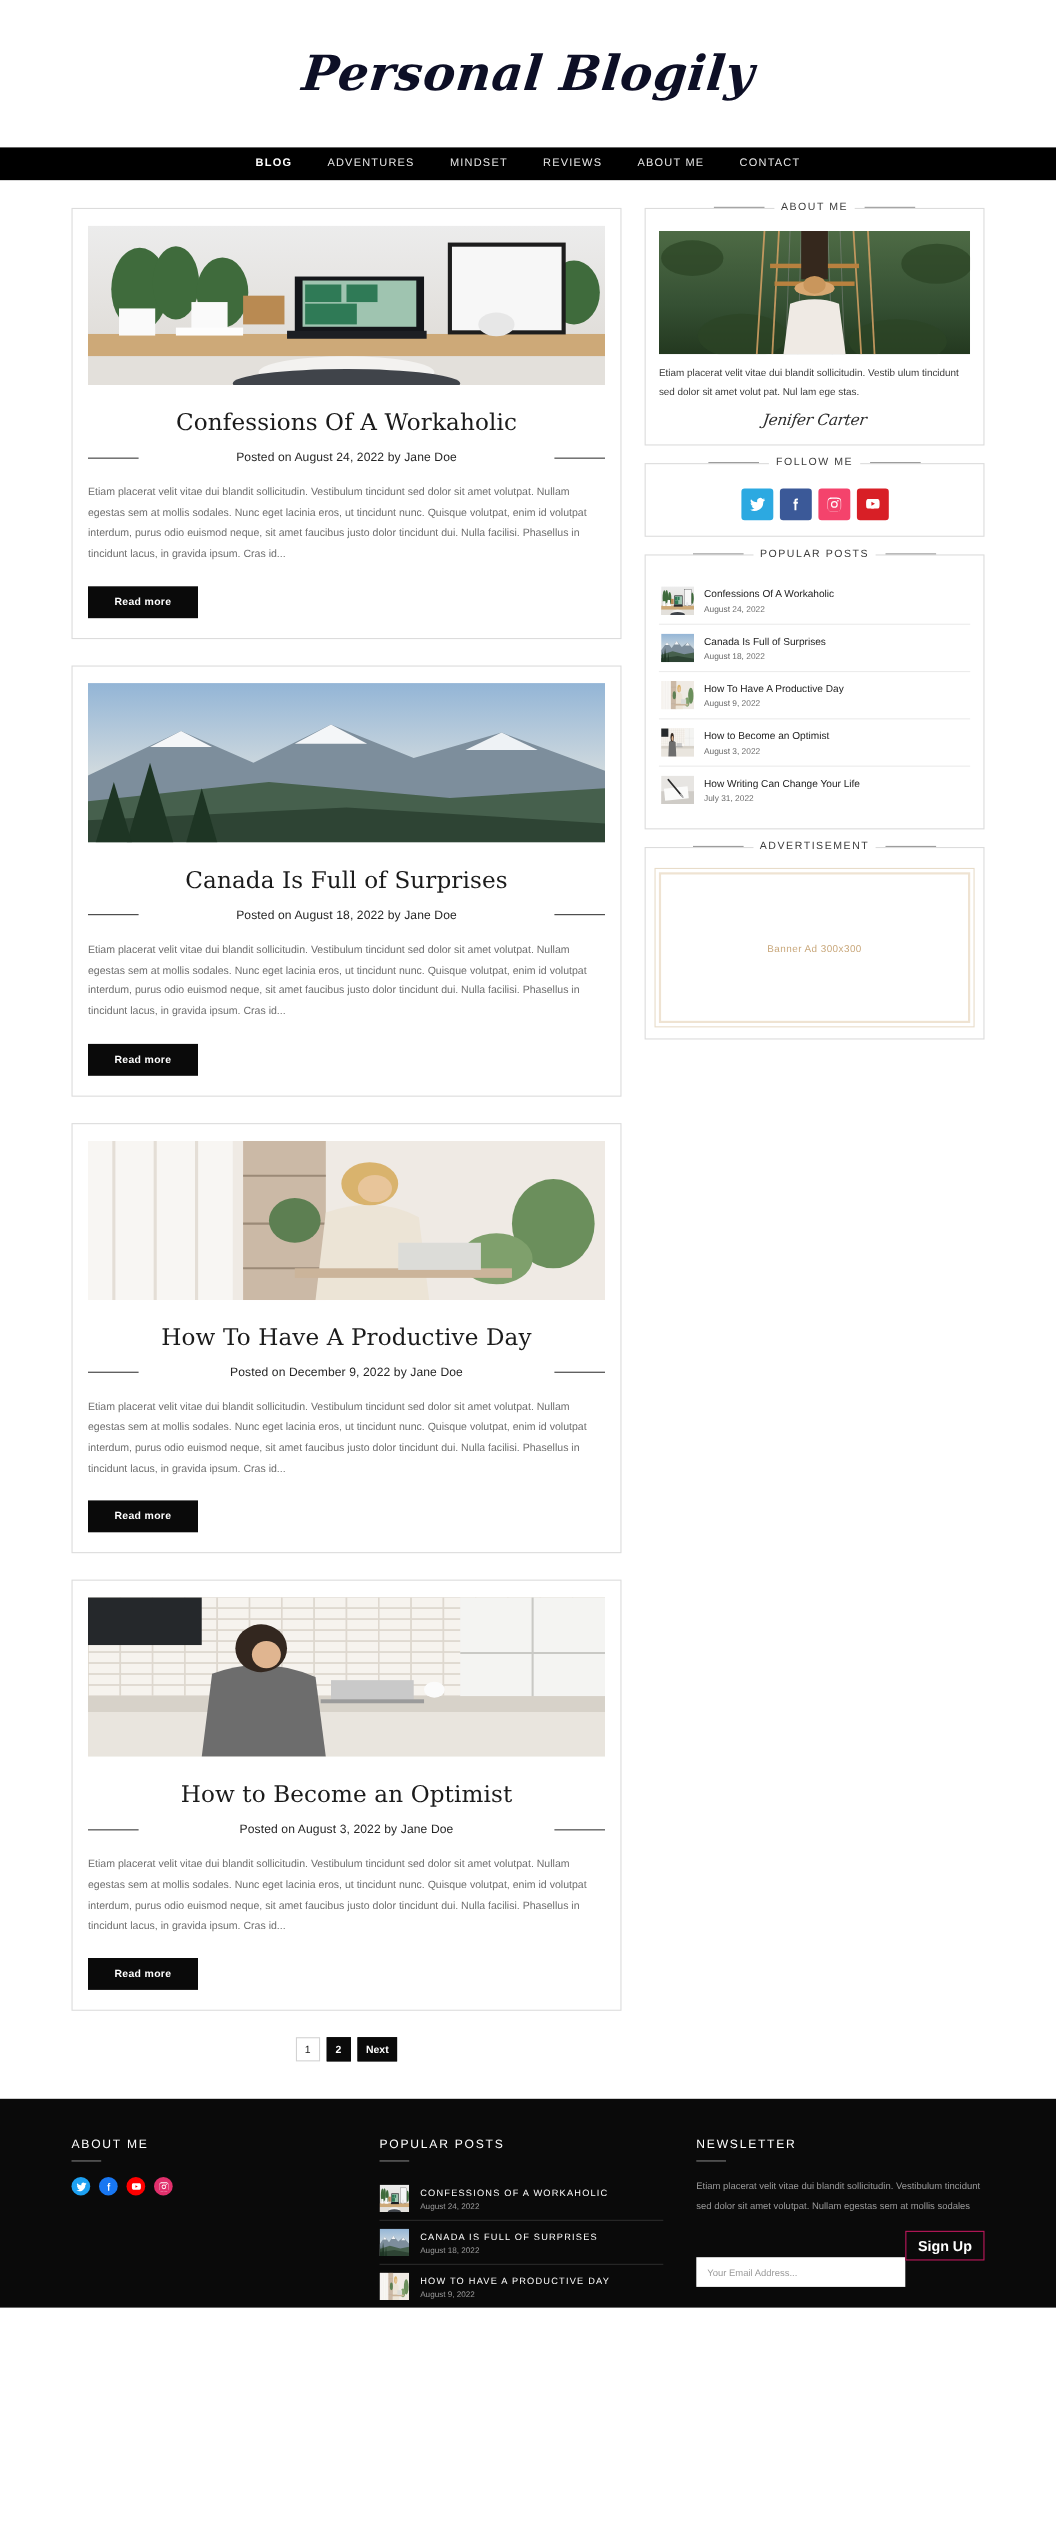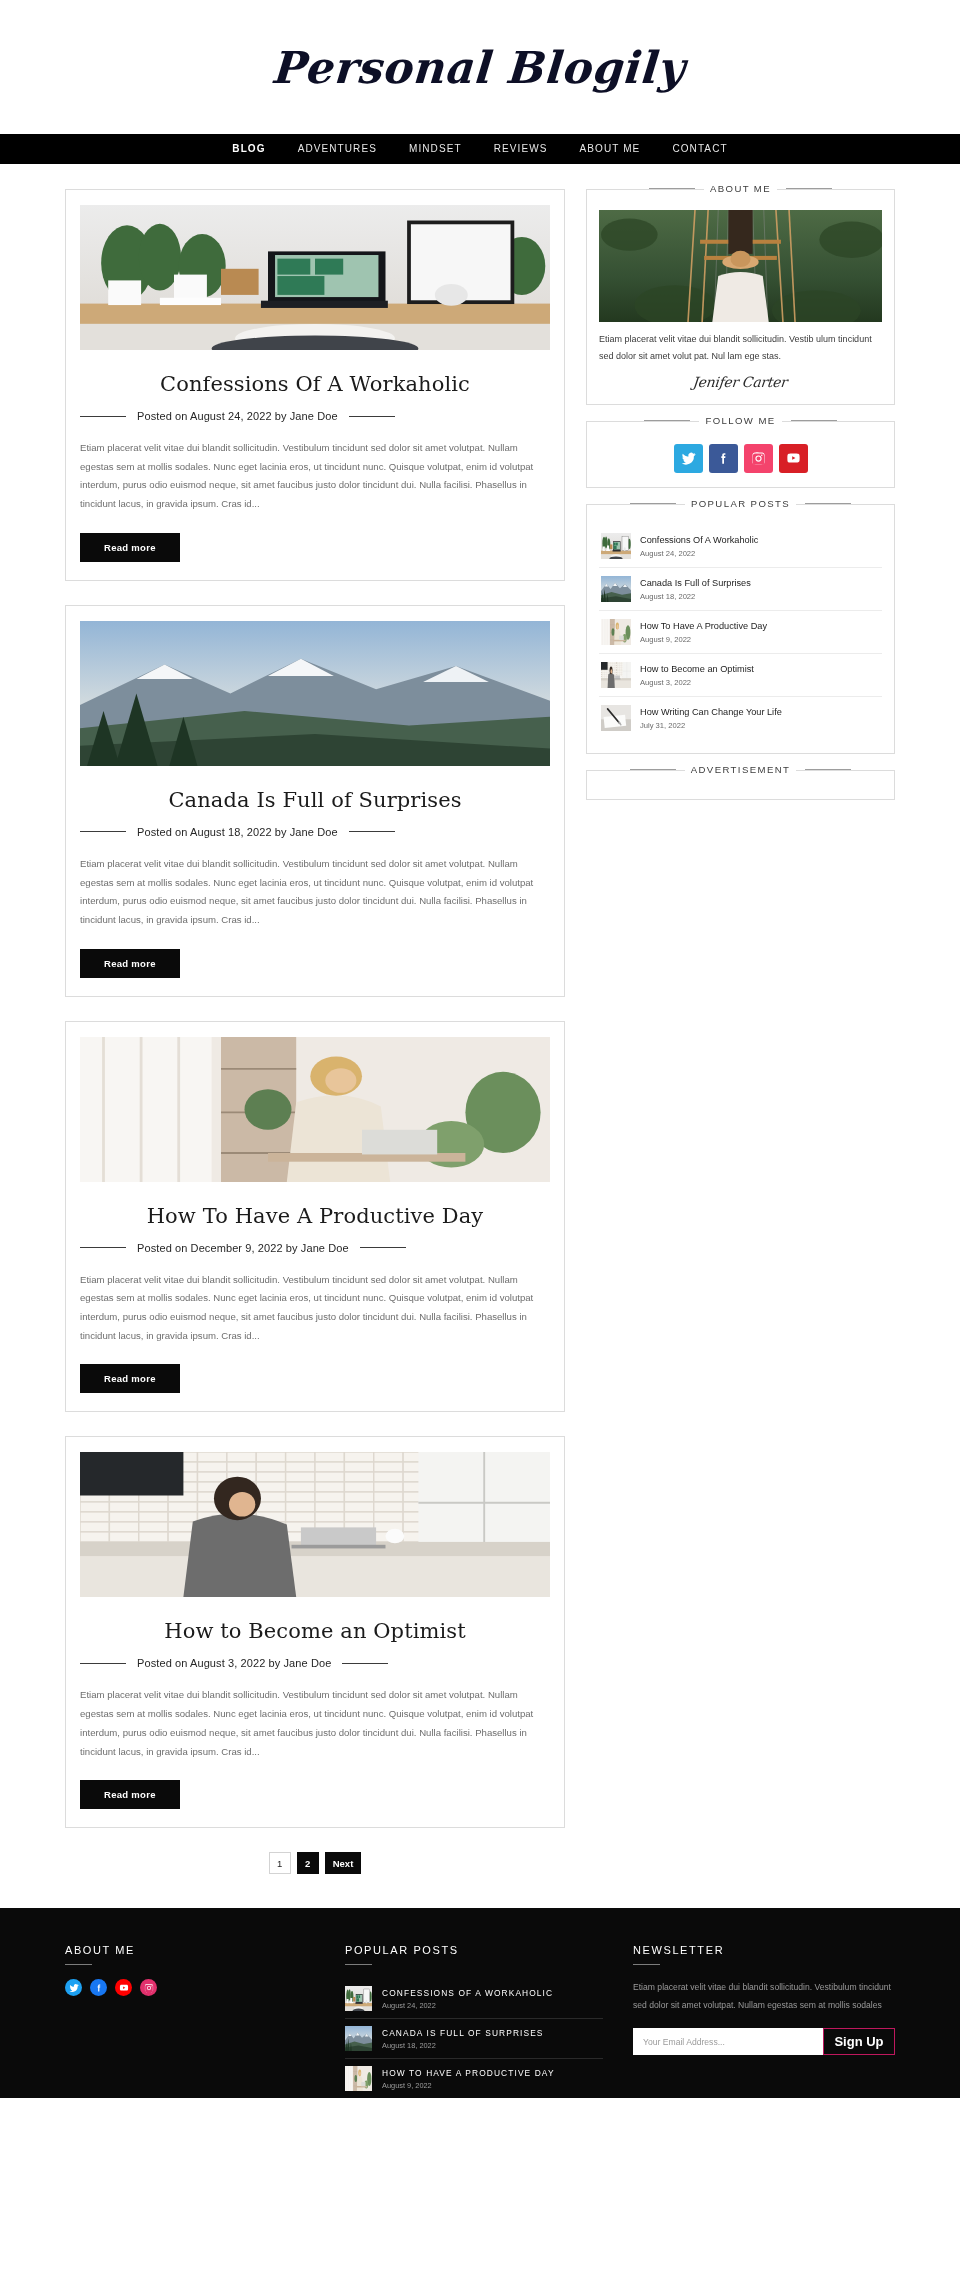--- a/index.html
+++ b/index.html
@@ -82,21 +82,21 @@
     font-size: 21px;
     font-weight: 400;
     text-align: center;
     color: #1b1b1b;
     margin-top: 22px;
     letter-spacing: 0.1px;
   }
   .post-meta {
     display: flex;
     align-items: center;
-    justify-content: flex-start;
+    justify-content: space-between;
     gap: 11px;
     margin-top: 14px;
   }
   .meta-rule { width: 46px; height: 1px; background: #3b3b3b; display: block; }
   .meta-text {
     font-size: 11px;
     color: #262626;
     letter-spacing: 0.1px;
     white-space: nowrap;
   }
@@ -267,20 +267,21 @@
   .news-form { display: flex; margin-top: 14px; }
   .news-input {
     flex: 1;
     background: #fff;
     border: none;
     height: 27px;
     padding: 0 10px;
     font-size: 8.6px;
     color: #555;
     font-family: "Liberation Sans", sans-serif;
+    margin-top: 24px;
   }
   .news-input::placeholder { color: #9b9b9b; }
   .news-btn {
     width: 72px; height: 27px;
     background: #0a0a0a;
     border: 1px solid #be185d;
     color: #fff;
     font-size: 13px; font-weight: 700;
     cursor: pointer;
     font-family: "Liberation Sans", sans-serif;
@@ -994,20 +995,23 @@
           </div>
         </div>
     </section>
 
     <section class="widget">
       <div class="widget-head">
         <span class="hrule"></span>
         <span class="widget-title">ADVERTISEMENT</span>
         <span class="hrule"></span>
       </div>
+      <div class="ad-inner">
+        <span class="ad-label">Banner Ad 300x300</span>
+      </div>
     </section>
 
   </aside>
 </div>
 
 <footer class="site-footer">
   <div class="footer-cols">
 
     <div class="f-col-about">
       <div class="f-head">ABOUT ME</div>

